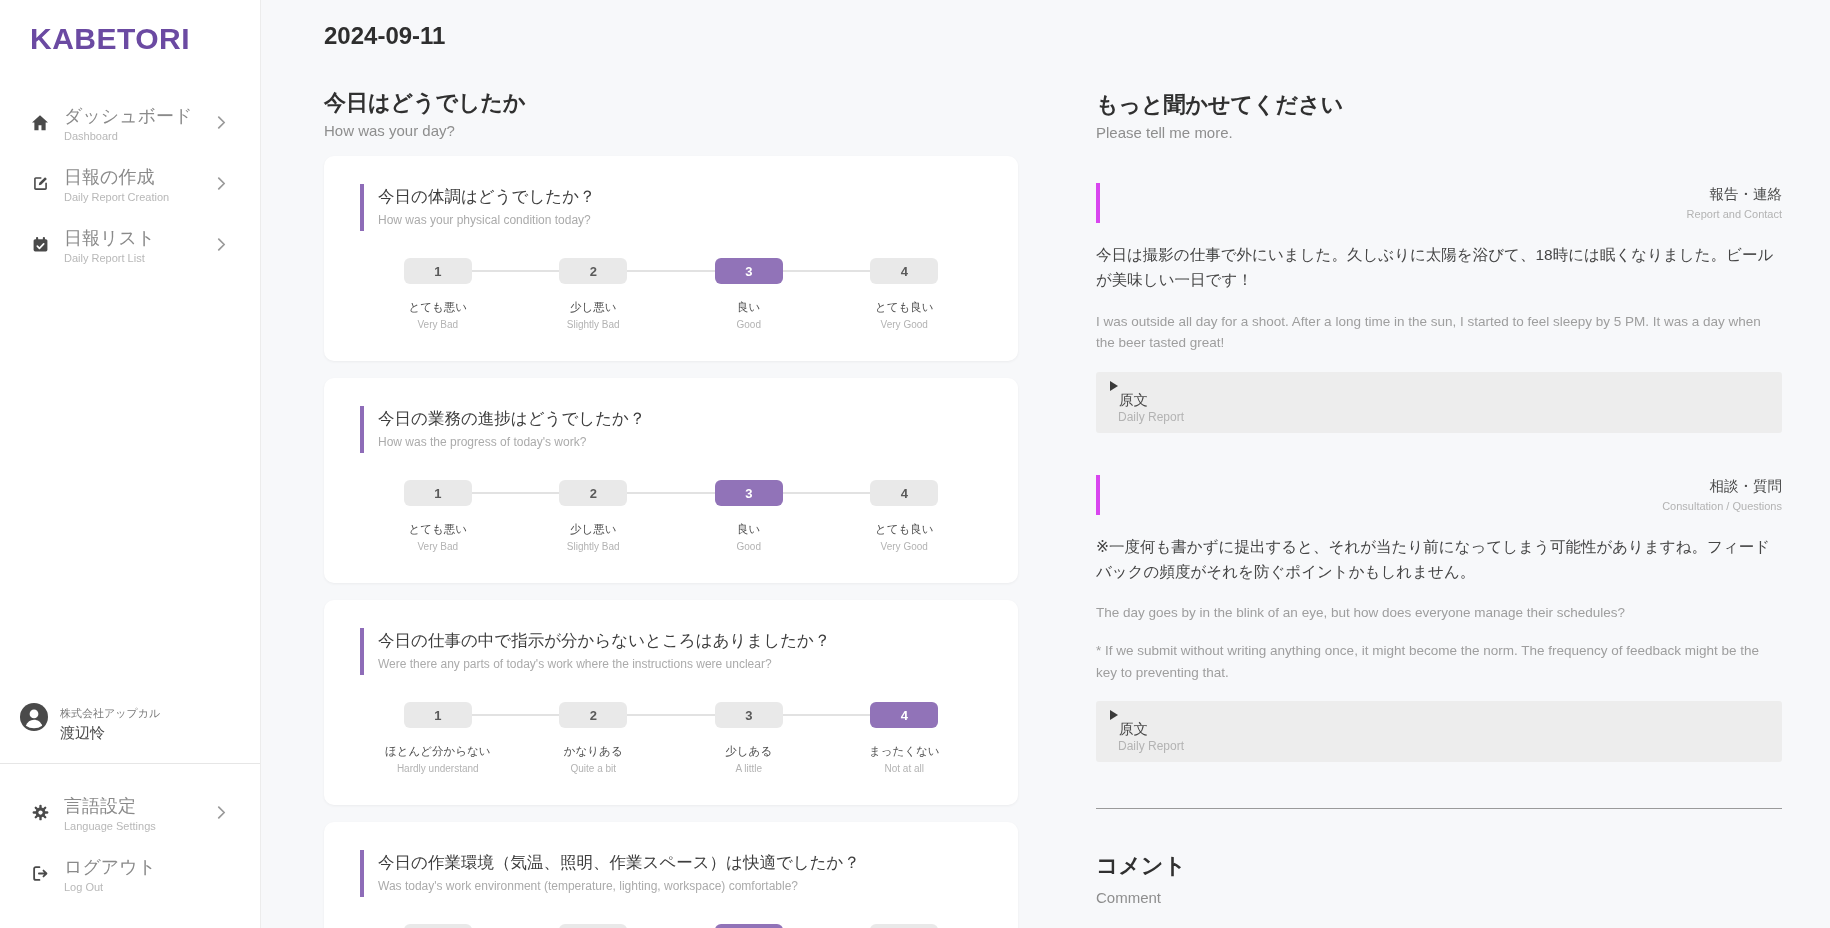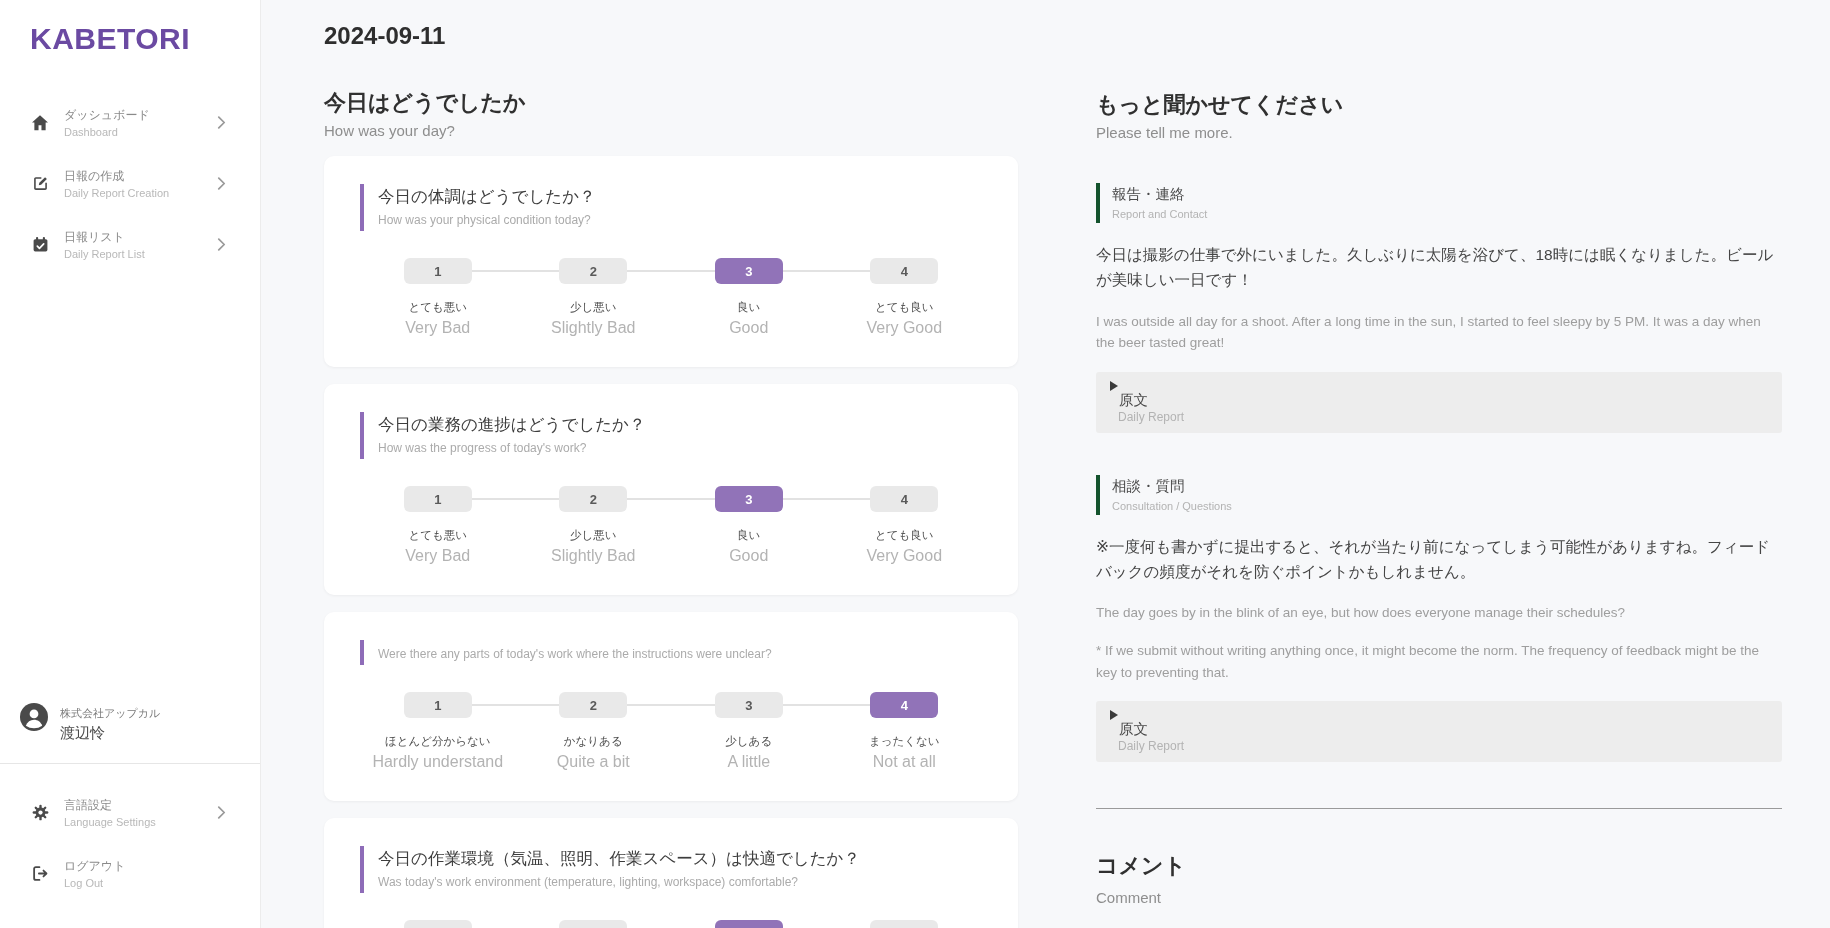--- a/index.html
+++ b/index.html
@@ -12,21 +12,21 @@
   .sidebar {
     width:260px; min-width:260px; height:928px; background:#fff;
     display:flex; flex-direction:column; padding:22px 0 24px;
     box-shadow:1px 0 0 #ececec;
   }
   .logo { padding:0 30px; font-size:30px; font-weight:800; color:#6b4aa2; letter-spacing:.5px; }
   .nav { margin-top:36px; }
   .nav-item { display:flex; align-items:center; height:61px; padding:0 34px 0 30px; cursor:pointer; }
   .nav-icon { width:20px; display:flex; justify-content:center; align-items:center; }
   .nav-text { margin-left:14px; flex:1; display:flex; flex-direction:column; }
-  .nav-ja { font-size:12px; color:#8a8a8a; }
+  .nav-ja { font-size:18px; color:#8a8a8a; }
   .nav-en { font-size:11px; color:#b8b8b8; margin-top:2px; }
   .chevron { display:flex; align-items:center; }
   .spacer { flex:1; }
   .user-block { display:flex; align-items:flex-start; padding:0 20px; margin-bottom:20px; }
   .avatar { width:28px; height:28px; }
   .user-text { margin-left:12px; }
   .user-company { font-size:11px; color:#7a7a7a; }
   .user-name { font-size:15px; color:#4a4a4a; margin-top:3px; }
   .side-divider { border:none; border-top:1px solid #e6e6e6; margin:0 0 18px; }
   
@@ -50,24 +50,24 @@
   .scale { margin-top:27px; position:relative; display:flex; }
   .scale-line { position:absolute; left:12.5%; right:12.5%; top:12px; height:2px; background:#e2e2e2; }
   .opt { flex:1; display:flex; flex-direction:column; align-items:center; position:relative; }
   .opt-btn {
     width:68px; height:26px; border:none; border-radius:6px; background:#e9e9e9;
     color:#5a5a5a; font-size:13px; font-weight:600; cursor:pointer; position:relative;
     font-family:inherit;
   }
   .opt-btn.selected { background:#9173b8; color:#fff; }
   .opt-ja { margin-top:16px; font-size:11.5px; color:#4f4f4f; }
-  .opt-en { margin-top:4px; font-size:16px; color:#b3b3b3; min-height:12px; }
+  .opt-en { margin-top:4px; font-size:10px; color:#b3b3b3; min-height:12px; }
   
   .fb-section { margin-top:42px; }
-  .fb-head { border-left:4px solid #14532d; padding:2px 0 3px 12px; }
+  .fb-head { border-left:4px solid #d946ef; padding:2px 0 3px 12px;text-align:right; }
   .fb-head .ja { font-size:14.5px; color:#4a4a4a; }
   .fb-head .en { font-size:11px; color:#b3b3b3; margin-top:4px; }
   .fb-ja p { margin-top:20px; font-size:15.5px; line-height:1.6; color:#454545; }
   .fb-ja p + p { margin-top:26px; }
   .fb-en p { margin-top:18px; font-size:13.5px; line-height:1.6; color:#9e9e9e; }
   .fb-en p + p { margin-top:16px; }
   .source-bar {
     margin-top:18px; background:#ededed; border-radius:3px; padding:9px 14px;
     display:flex; align-items:flex-start; cursor:pointer;flex-direction:column;
   }
@@ -263,20 +263,21 @@
         <div class="opt">
           <button class="opt-btn">4</button>
           <div class="opt-ja">とても良い</div>
           <div class="opt-en">Very Good</div>
         </div>
       </div>
     </div>
 
     <div class="card">
       <div class="q-head">
+        <div class="q-ja">今日の仕事の中で指示が分からないところはありましたか？</div>
         <div class="q-en">Were there any parts of today's work where the instructions were unclear?</div>
       </div>
       <div class="scale">
         <div class="scale-line"></div>
         <div class="opt">
           <button class="opt-btn">1</button>
           <div class="opt-ja">ほとんど分からない</div>
           <div class="opt-en">Hardly understand</div>
         </div>
         <div class="opt">

